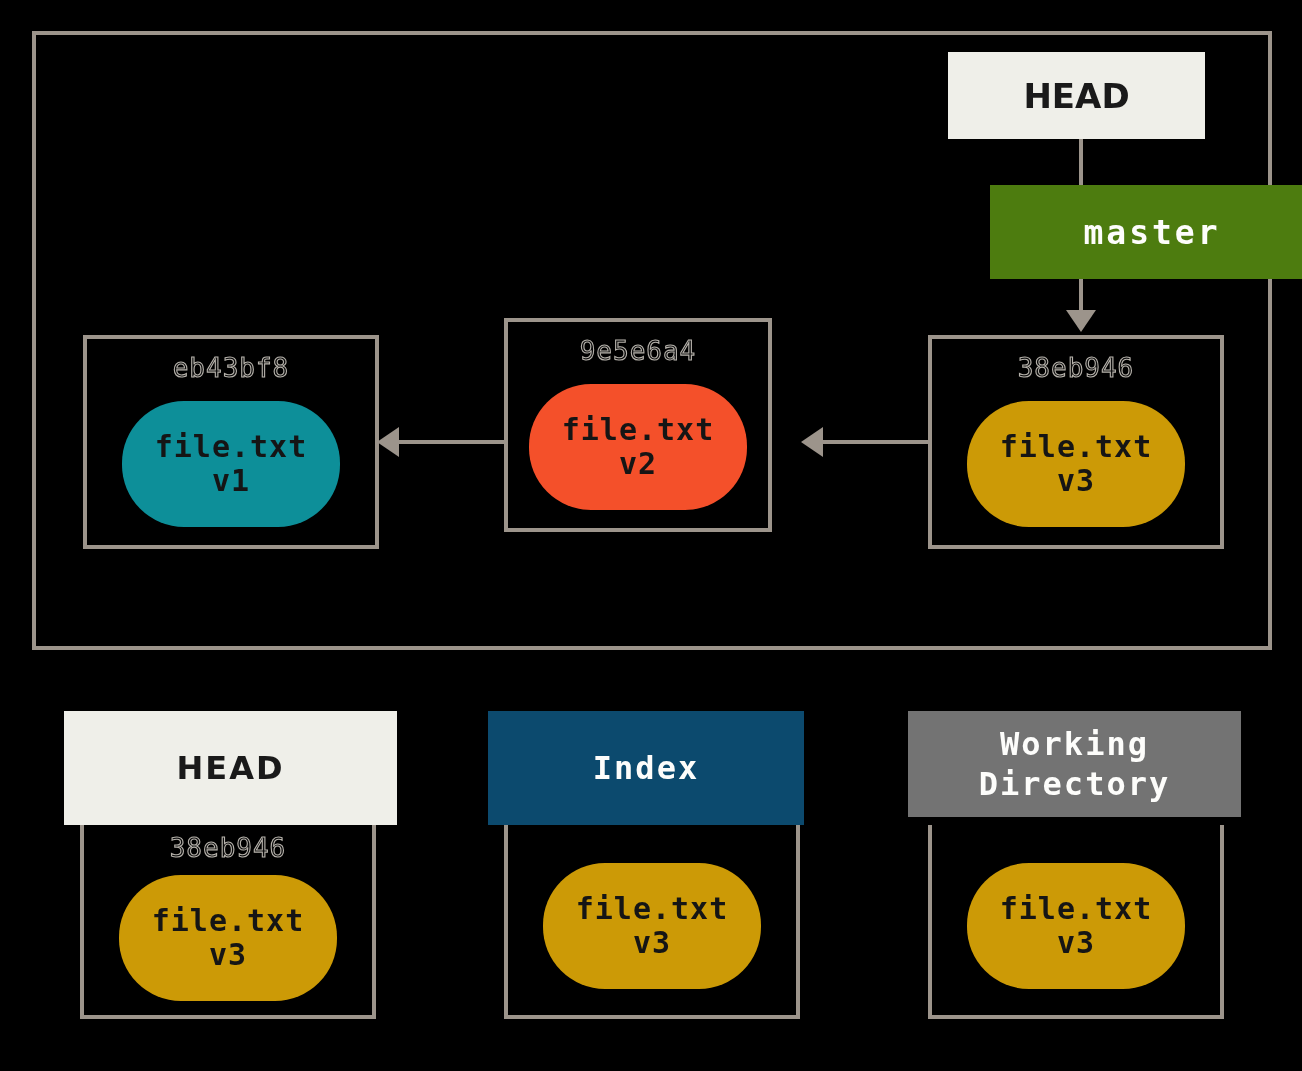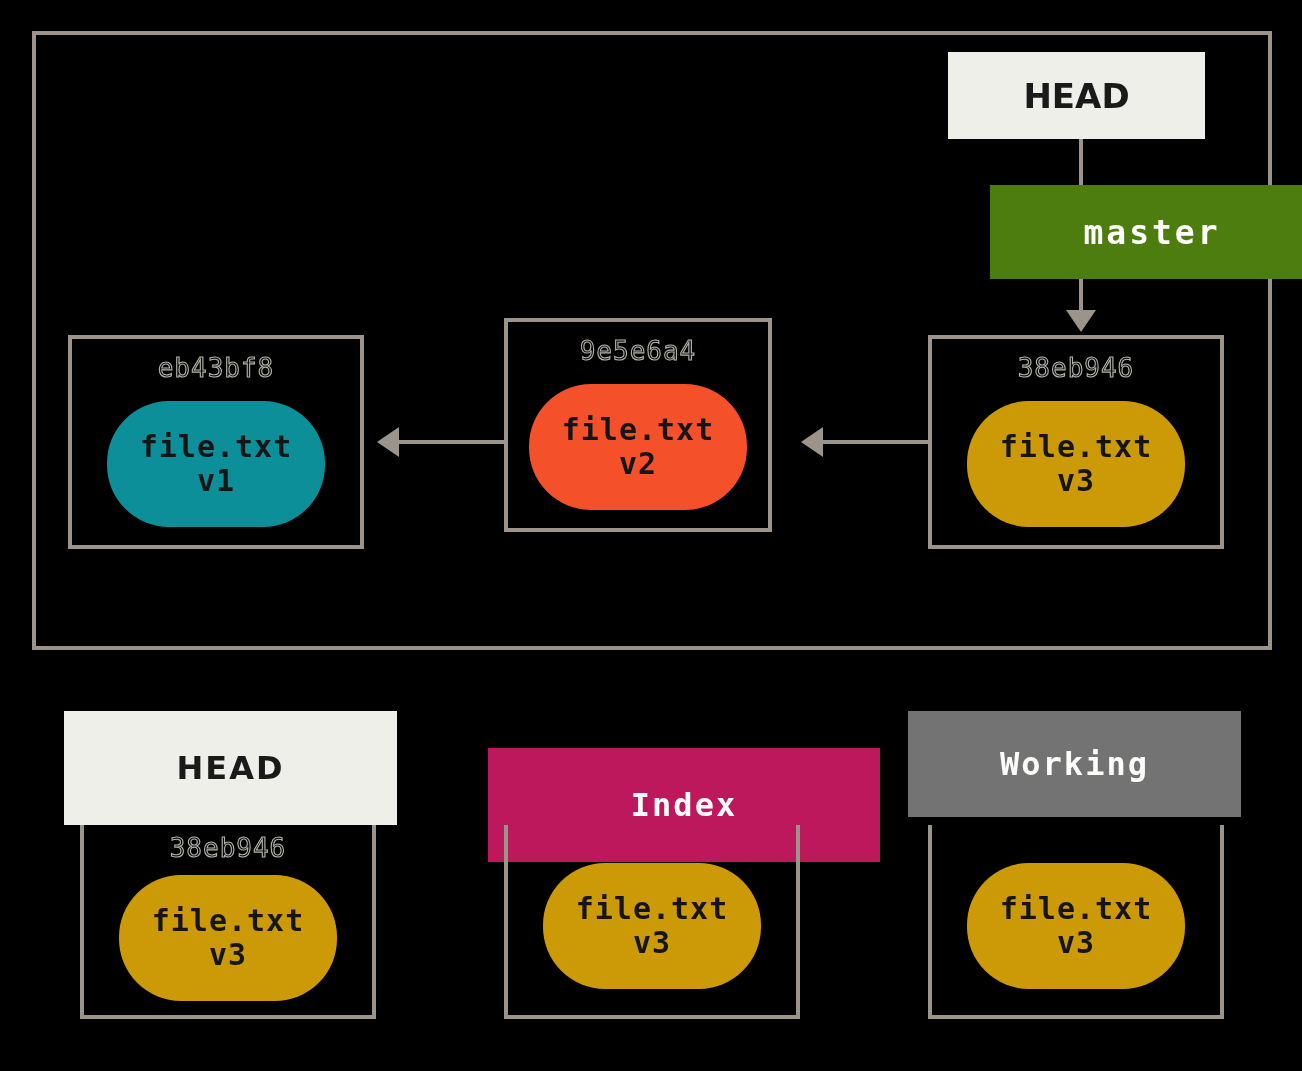--- a/index.html
+++ b/index.html
@@ -100,21 +100,21 @@
     border-right: 15px solid transparent;
     border-top: 22px solid #9c948b;
   }
 
   
   .commit-box {
     border: 4px solid #9c948b;
     box-sizing: border-box;
     background: transparent;
   }
-  #commit-1 { left: 68px;  top: 335px; width: 296px; height: 214px; }
+  #commit-1 { left: 83px;  top: 335px; width: 296px; height: 214px; }
   #commit-2 { left: 504px; top: 318px; width: 268px; height: 214px; }
   #commit-3 { left: 928px; top: 335px; width: 296px; height: 214px; }
 
   .commit-hash {
     position: absolute;
     left: 0;
     top: 14px;
     width: 100%;
     text-align: center;
     font-size: 26px;
@@ -175,24 +175,23 @@
   #panel-head-header {
     left: 64px; top: 711px; width: 333px; height: 114px;
     background: #efefe9;
     color: #1a1a1a;
     font-family: "DejaVu Sans", "Liberation Sans", sans-serif;
   }
   #panel-head-body { left: 80px; top: 825px; width: 296px; height: 194px; }
 
   
   #panel-index-header {
-    left: 488px; top: 711px; width: 392px; height: 114px;
-    background: #be185d;
+    left: 488px; top: 711px; width: 316px; height: 114px;
+    background: #0c4a6e;
     color: #fdfdfb;
-    margin-top: 37px;
   }
   #panel-index-body { left: 504px; top: 825px; width: 296px; height: 194px; }
 
   
   #panel-wd-header {
     left: 908px; top: 711px; width: 333px; height: 106px;
     background: #737373;
     color: #fdfdfb;
   }
   #panel-wd-body { left: 928px; top: 825px; width: 296px; height: 194px; }
@@ -300,20 +299,21 @@
       <div>
         <div>file.txt</div>
         <div>v3</div>
       </div>
     </div>
   </div>
 
   <div class="abs panel-header center" id="panel-wd-header">
     <div>
       <div>Working</div>
+      <div>Directory</div>
     </div>
   </div>
   <div class="abs panel-body" id="panel-wd-body">
     <div class="panel-blob no-hash blob-gold center">
       <div>
         <div>file.txt</div>
         <div>v3</div>
       </div>
     </div>
   </div>

